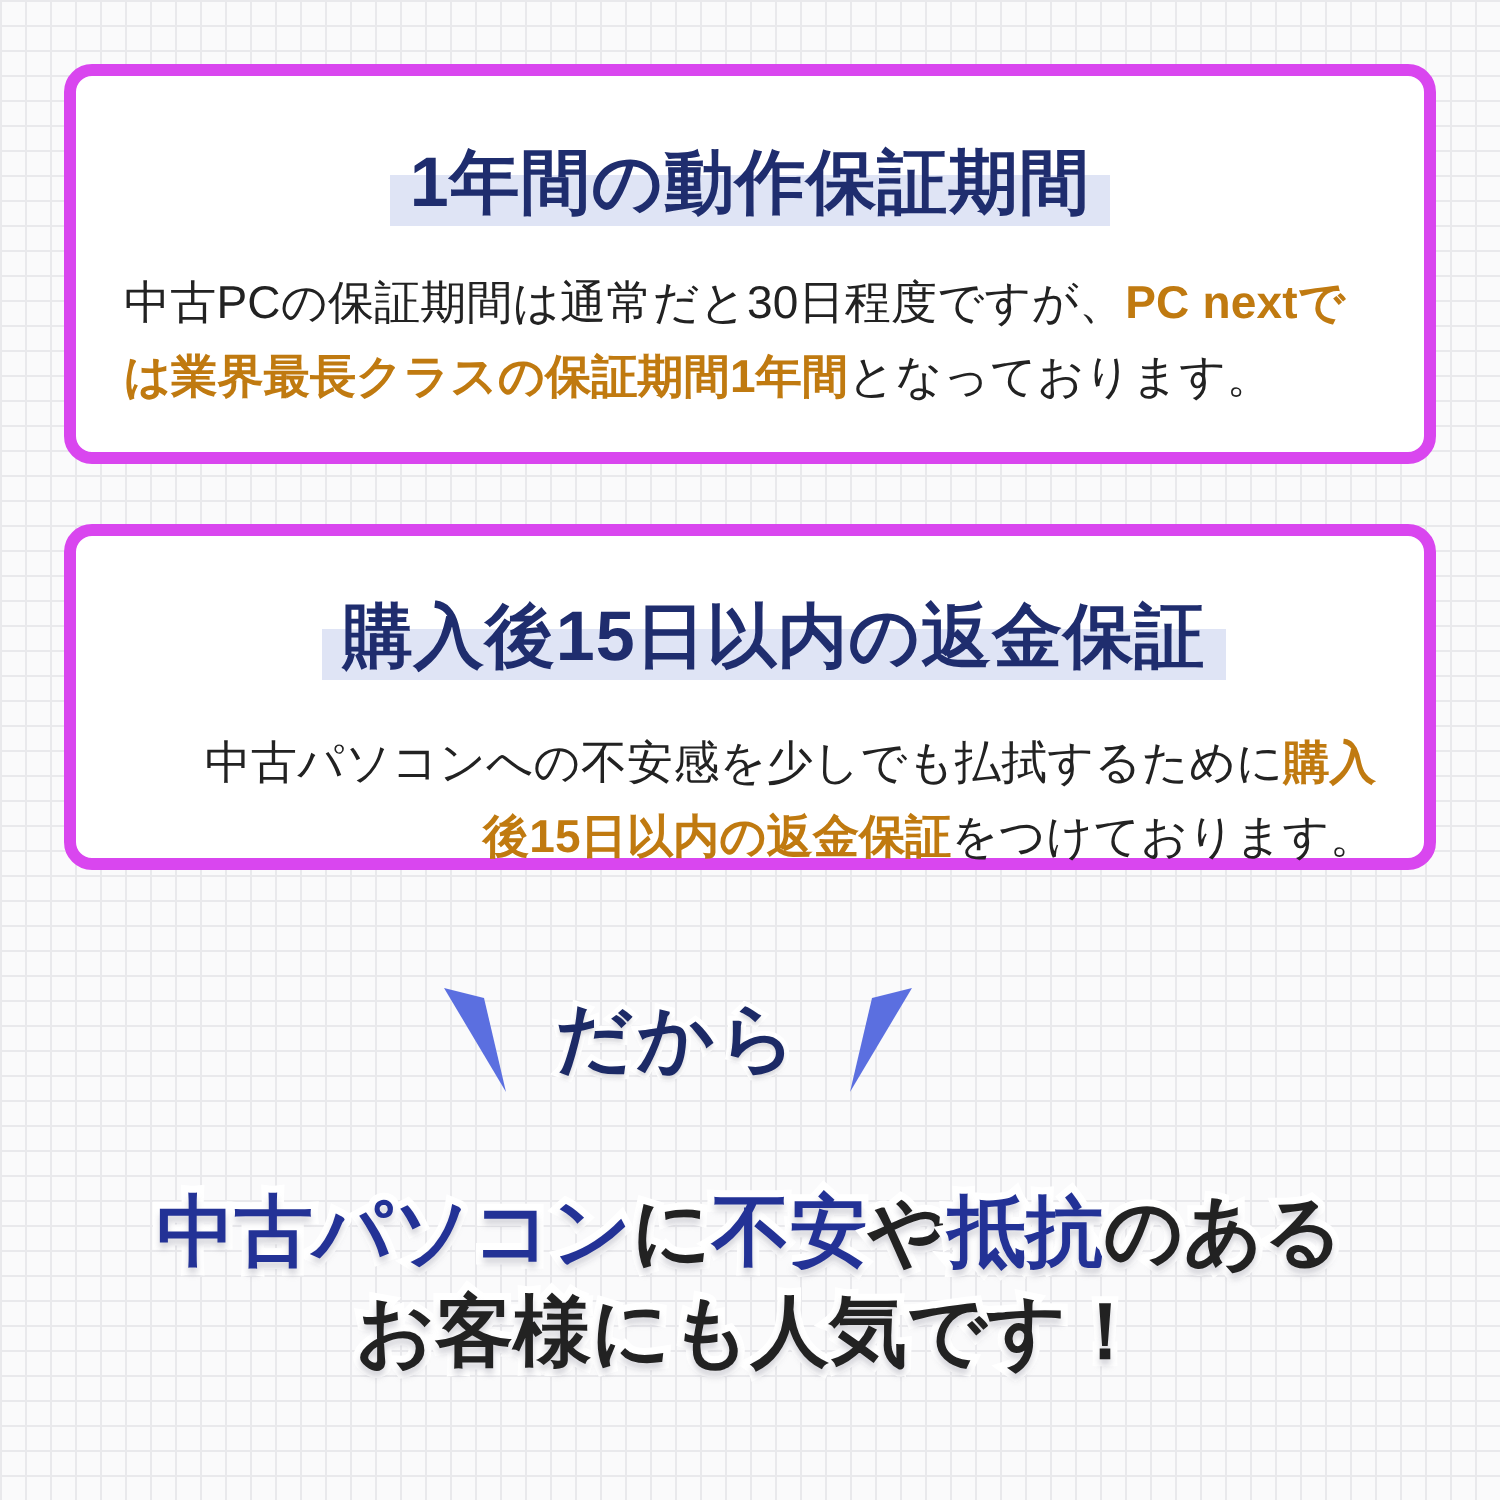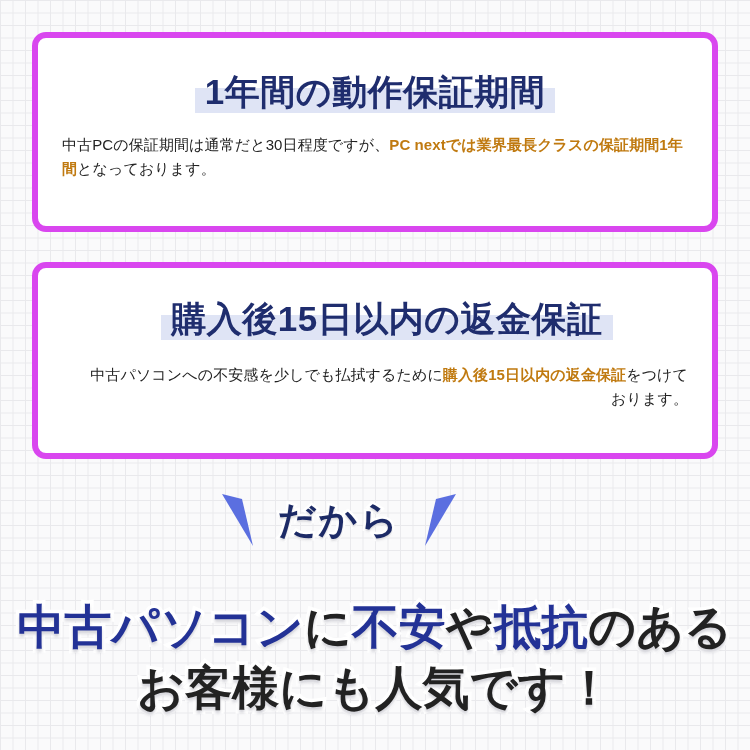--- a/index.html
+++ b/index.html
@@ -28,21 +28,21 @@
     position: absolute;
     left: 32px;
     width: 686px;
     box-sizing: border-box;
     background: #ffffff;
     border: 6px solid #d946ef;
     border-radius: 14px;
     padding: 0;
   }
   #card-1 { top: 32px;  height: 200px; }
-  #card-2 { top: 262px; height: 197px; padding-left: 24px; }
+  #card-2 { top: 262px; height: 173px; padding-left: 24px; }
 
   .card-title-wrap {
     text-align: center;
     margin: 0;
     padding: 0;
   }
   #card-1 .card-title-wrap { padding-top: 31px; }
   #card-2 .card-title-wrap { padding-top: 28px; }
 
   .card-title {
@@ -57,21 +57,21 @@
                 #dfe4f5 0%, #dfe4f5 62%,
                 rgba(223,228,245,0) 62%, rgba(223,228,245,0) 100%);
     padding: 0 10px 2px 10px;
     white-space: nowrap;
   }
 
   .card-body {
     margin: 0;
     padding: 0 24px;
     font-family: "Liberation Sans", "DejaVu Sans", sans-serif;
-    font-size: 15px;
+    font-size: 23px;
     line-height: 1.62;
     color: #222222;
     letter-spacing: 0.1px;
     text-align: left;
   }
   #card-1 .card-body { padding-top: 18px; }
   #card-2 .card-body { padding-top: 21px; text-align: right; }
 
   .hl-orange {
     color: #c07a10;
@@ -111,21 +111,21 @@
 
   
   #bottom-headline {
     position: absolute;
     left: 0;
     top: 566px;
     width: 750px;
     text-align: center;
     font-family: "Liberation Sans", "DejaVu Sans", sans-serif;
     font-weight: bold;
-    font-size: 47px;
+    font-size: 39px;
     line-height: 1.28;
     letter-spacing: 0px;
     color: #222222;
     -webkit-text-stroke: 7px #ffffff;
     paint-order: stroke fill;
     text-shadow: 0 3px 3px rgba(140,140,155,0.38);
     white-space: nowrap;
   }
   #bottom-headline .ln { display: block; }
   #bottom-headline .blue { color: #233296; }

